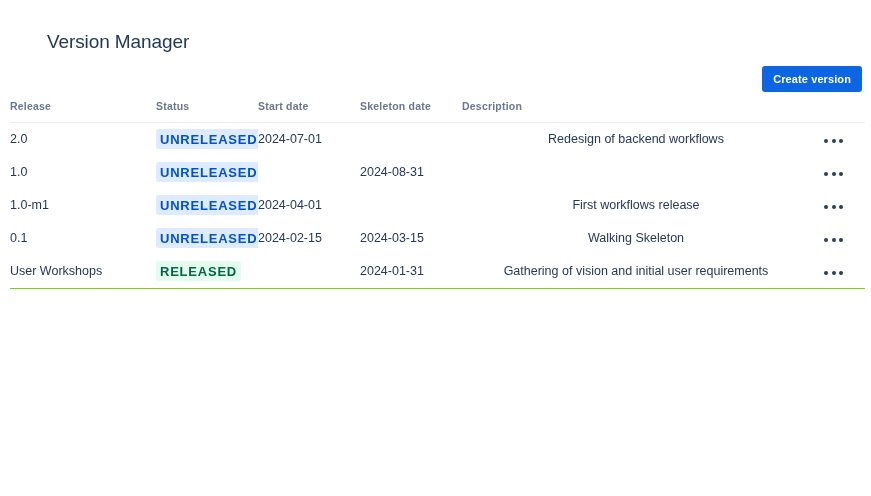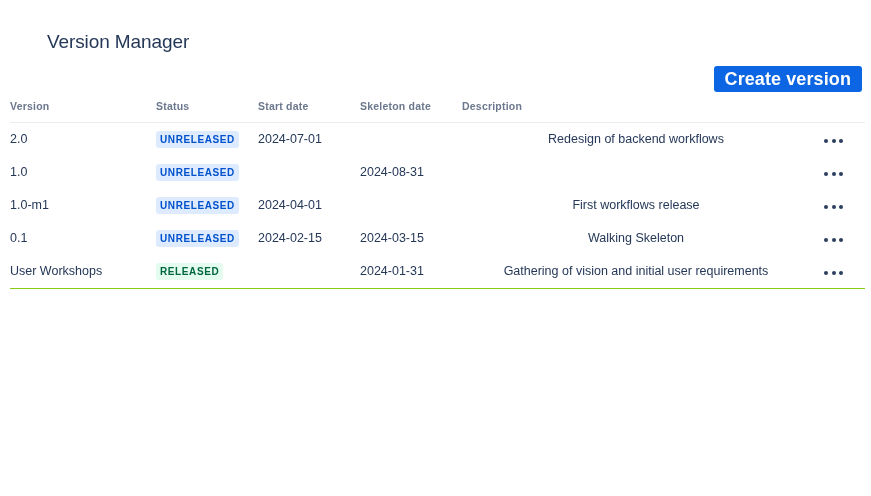--- a/index.html
+++ b/index.html
@@ -46,21 +46,21 @@
     justify-content: flex-end;
     align-items: center;
   }
   .create-button {
     appearance: none;
     border: none;
     outline: none;
     background: #0c66e4;
     color: #ffffff;
     font-family: "Liberation Sans", sans-serif;
-    font-size: 18px;
+    font-size: 11px;
     font-weight: 700;
     line-height: 1;
     letter-spacing: 0.1px;
     height: 26px;
     padding: 0 11px;
     border-radius: 3px;
     cursor: pointer;
     white-space: nowrap;
   }
 
@@ -108,21 +108,21 @@
   .col-actions  { width: 55px; }
 
   .cell-desc {
     max-width: 348px;
     text-align: center;
   }
 
   
   .badge {
     display: inline-block;
-    font-size: 10px;
+    font-size: 13px;
     font-weight: 700;
     letter-spacing: 0.06em;
     line-height: 1;
     padding: 4px 4px 3px 4px;
     border-radius: 3px;
     text-transform: uppercase;
     white-space: nowrap;
   }
   .badge-unreleased {
     background: #deebff;
@@ -170,21 +170,21 @@
     <colgroup>
       <col class="col-version">
       <col class="col-status">
       <col class="col-start">
       <col class="col-release">
       <col class="col-desc">
       <col class="col-actions">
     </colgroup>
     <thead>
       <tr>
-        <th>Version</th>
+        <th>Release</th>
         <th>Status</th>
         <th>Start date</th>
         <th>Skeleton date</th>
         <th>Description</th>
         <th></th>
       </tr>
     </thead>
     <tbody id="table-body">
         <tr>
           <td>2.0</td>

